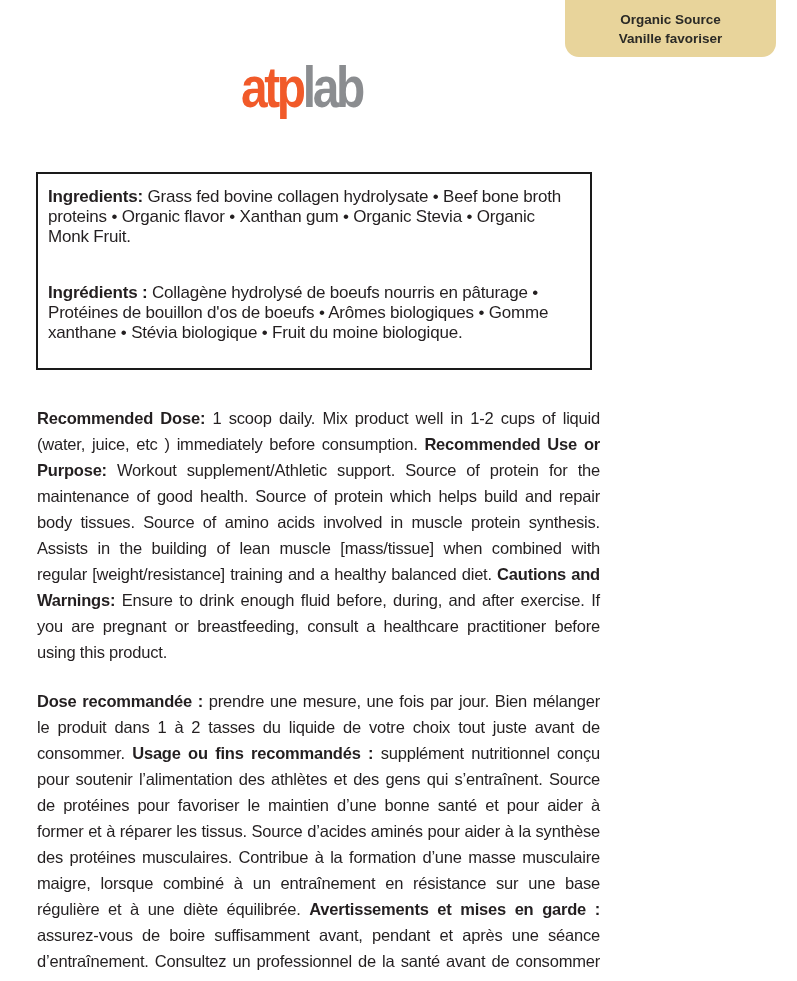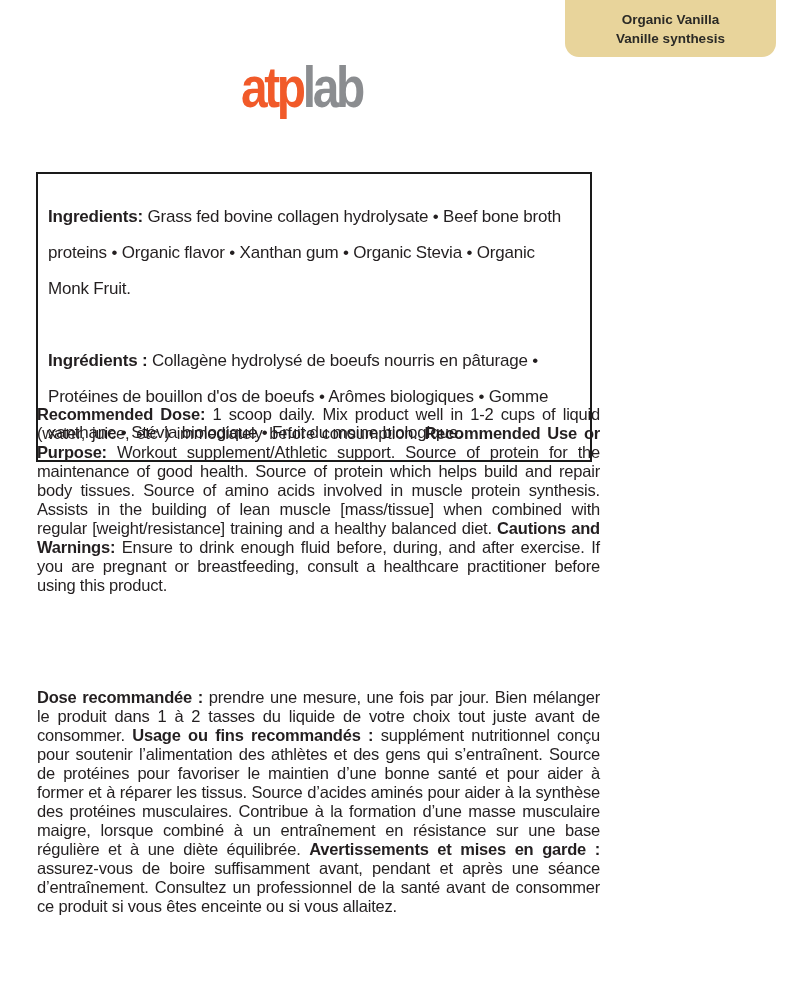--- a/index.html
+++ b/index.html
@@ -44,49 +44,49 @@
   }
   .logo-atp { color: #f15a29; }
   .logo-lab { color: #8b8d90; }
   .ing-box {
     position: absolute;
     left: 36px;
     top: 172px;
     width: 532px;
     min-height: 172px;
     border: 2px solid #1a1a1a;
-    padding: 25px 10px 9px 10px;
+    padding: 13px 10px 9px 10px;
     font-size: 17px;
-    line-height: 36px;
+    line-height: 20px;
     letter-spacing: -0.2px;
     text-align: left;
   }
   p { margin: 0; }
   .ing + .ing { margin-top: 36px; }
   .body-par {
     position: absolute;
     left: 37px;
     width: 563px;
     text-align: justify;
     font-size: 16.5px;
-    line-height: 19px;
+    line-height: 26px;
     letter-spacing: -0.2px;
   }
   #dose-en { top: 405px; }
   #dose-fr { top: 688px; }
   .b { font-weight: 700; }
 </style>
 </head>
 <body>
 
 <div class="page">
 
   <div class="badge">
-    <div>Organic Vanilla</div>
-    <div>Vanille synthesis</div>
+    <div>Organic Source</div>
+    <div>Vanille favoriser</div>
   </div>
 
   <div class="logo"><span class="logo-atp">atp</span><span class="logo-lab">lab</span></div>
 
   <div class="ing-box">
     <p class="ing"><span class="b">Ingredients:</span><span> Grass fed bovine collagen hydrolysate • Beef bone broth proteins • Organic flavor • Xanthan gum • Organic Stevia • Organic Monk Fruit.</span></p>
     <p class="ing"><span class="b">Ingrédients&nbsp;:</span><span> Collagène hydrolysé de boeufs nourris en pâturage • Protéines de bouillon d'os de boeufs • Arômes biologiques • Gomme xanthane • Stévia biologique • Fruit du moine biologique.</span></p>
   </div>
 
   <p class="body-par" id="dose-en"><span class="b">Recommended Dose:</span><span> 1 scoop daily. Mix product well in 1-2 cups of liquid (water, juice, etc ) immediately before consumption. </span><span class="b">Recommended Use or Purpose:</span><span> Workout supplement/Athletic support. Source of protein for the maintenance of good health. Source of protein which helps build and repair body tissues. Source of amino acids involved in muscle protein synthesis. Assists in the building of lean muscle [mass/tissue] when combined with regular [weight/resistance] training and a healthy balanced diet. </span><span class="b">Cautions and Warnings:</span><span> Ensure to drink enough fluid before, during, and after exercise. If you are pregnant or breastfeeding, consult a healthcare practitioner before using this product.</span></p>

